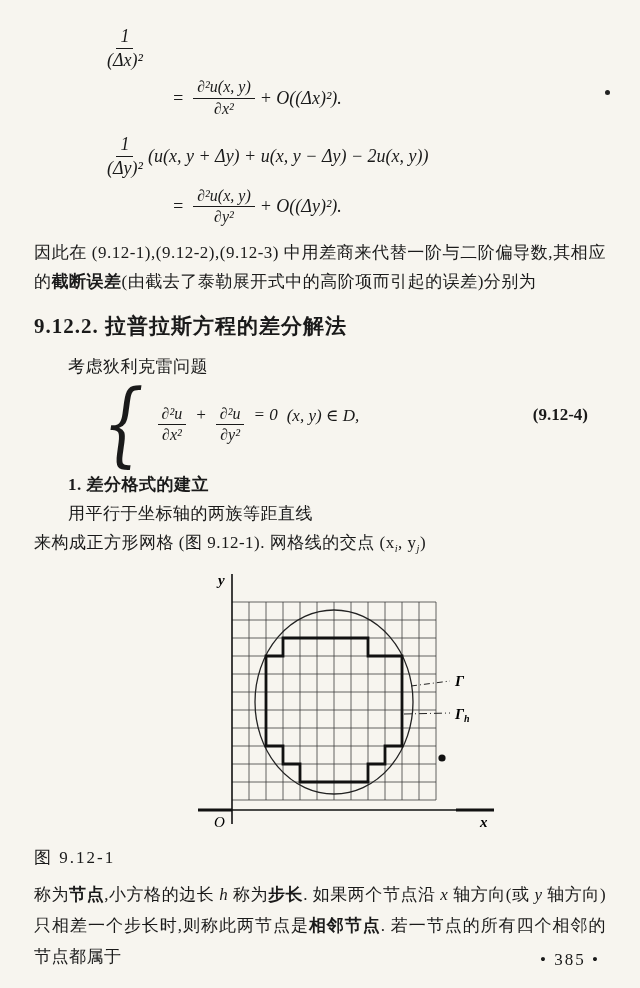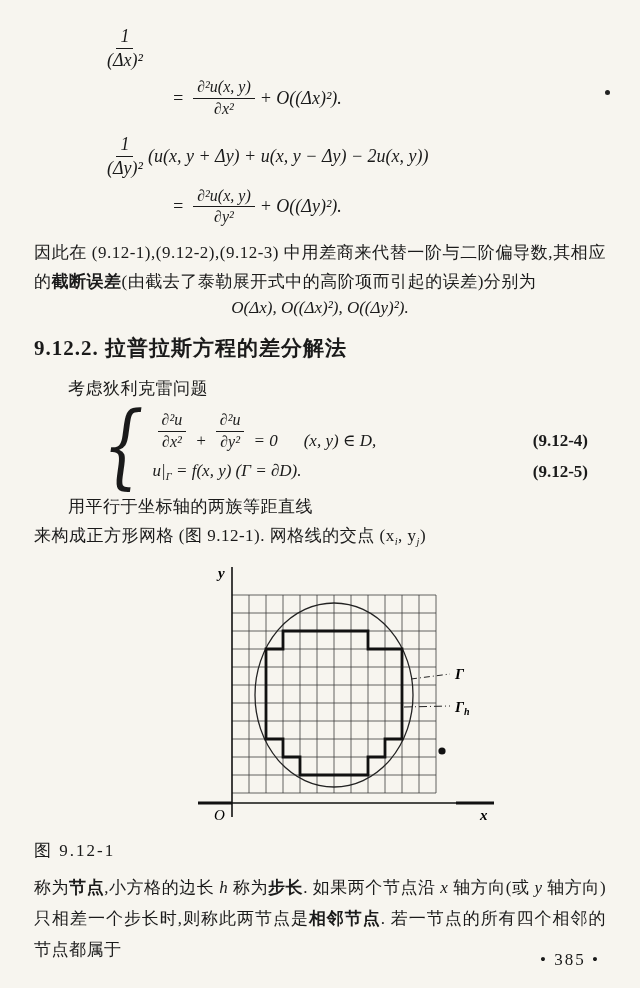--- a/index.html
+++ b/index.html
@@ -30,22 +30,22 @@
   }
   .center-line{text-align:center;font-size:17px;}
   .section-heading{
     font-size:21px;font-weight:bold;letter-spacing:1px;
     margin:16px 0 12px 0;
   }
   .indent{ text-indent:2em; }
   .system{display:flex;align-items:center;margin:2px 0 6px 60px;}
   .brace{font-size:92px;font-weight:200;line-height:0.85;font-family:"DejaVu Serif",serif;transform:scaleX(0.7);}
   .system-rows{flex:1;display:flex;flex-direction:column;gap:10px;}
-  .srow{display:flex;align-items:flex-end;font-size:17px;}
-  .srow .cond{margin-left:22px;}
+  .srow{display:flex;align-items:flex-start;font-size:17px;}
+  .srow .cond{margin-left:5px;}
   .eqtag{margin-left:auto;font-weight:bold;font-style:normal;font-size:17px;padding-right:18px;}
   .tk-b{font-weight:bold;}
   .tk-i{font-style:italic;}
   .tk-sub{font-size:0.62em;vertical-align:-0.35em;font-style:italic;}
   .figure-wrap{margin:10px 0 0 158px;}
   .fig-caption{text-align:left;font-size:17px;letter-spacing:2px;margin:4px 0 10px 0;}
   .page-number{position:absolute;right:40px;bottom:18px;font-weight:normal;font-size:17px;letter-spacing:2px;}
   .margin-dot{position:absolute;right:30px;top:90px;width:5px;height:5px;border-radius:50%;background:#222;}
   svg text{font-family:"Liberation Serif","DejaVu Serif",serif;}
 </style>
@@ -79,21 +79,20 @@
   <div class="eqline math ind2" style="margin-top:8px;">
     <span class="eq-op">=</span>
     <span class="frac small">
       <span class="num">∂²u(x, y)</span>
       <span class="den">∂y²</span>
     </span>
     <span>+ O((Δy)²).</span>
   </div>
 
   <p class="para" style="margin:12px 0 2px 0;"><span>因此在 (9.12-1),(9.12-2),(9.12-3) 中用差商来代替一阶与二阶偏导数,其相应的</span><span class="tk-b">截断误差</span><span>(由截去了泰勒展开式中的高阶项而引起的误差)分别为</span></p>
-  <div class="center-line math">O(Δx),  O((Δx)²),  O((Δy)²).</div>
 
   <h2 class="section-heading">9.12.2. 拉普拉斯方程的差分解法</h2>
 
   <p class="para indent" style="margin:0 0 4px 0;">考虑狄利克雷问题</p>
 
   <div class="system math">
     <div class="brace">{</div>
     <div class="system-rows">
       <div class="srow">
         <span class="frac small">
@@ -102,27 +101,24 @@
         </span>
         <span class="eq-op">+</span>
         <span class="frac small">
           <span class="num">∂²u</span>
           <span class="den">∂y²</span>
         </span>
         <span class="eq-op">= 0</span>
         <span class="cond">(x, y) ∈ D,</span>
         <span class="eqtag">(9.12-4)</span>
       </div>
-      <div class="srow">
-        <span><span>u</span><span>|</span><span class="tk-sub">Γ</span><span> = f(x, y)   (Γ = ∂D).</span></span>
-        <span class="eqtag">(9.12-5)</span>
-      </div>
     </div>
   </div>
 
+  <p class="para indent" style="margin:4px 0 0 0;font-weight:bold;">1. 差分格式的建立</p>
   <p class="para indent" style="margin:0;">用平行于坐标轴的两族等距直线</p>
   <p class="para" style="margin:0;"><span>来构成正方形网格 (图 9.12-1). 网格线的交点 (x</span><span class="tk-sub">i</span><span>, y</span><span class="tk-sub">j</span><span>)</span></p>
 
   <div class="figure-wrap">
     <svg width="330" height="266" viewBox="0 0 330 266">
 
       <g stroke="#3c3c3c" stroke-width="0.8">
         <path fill="none" d="M57 30V228 M74 30V228 M91 30V228 M108 30V228 M125 30V228 M142 30V228 M159 30V228 M176 30V228 M193 30V228 M210 30V228 M227 30V228 M244 30V228"></path>
         <path fill="none" d="M40 30H244 M40 48H244 M40 66H244 M40 84H244 M40 102H244 M40 120H244 M40 138H244 M40 156H244 M40 174H244 M40 192H244 M40 210H244 M40 228H244"></path>
       </g>

